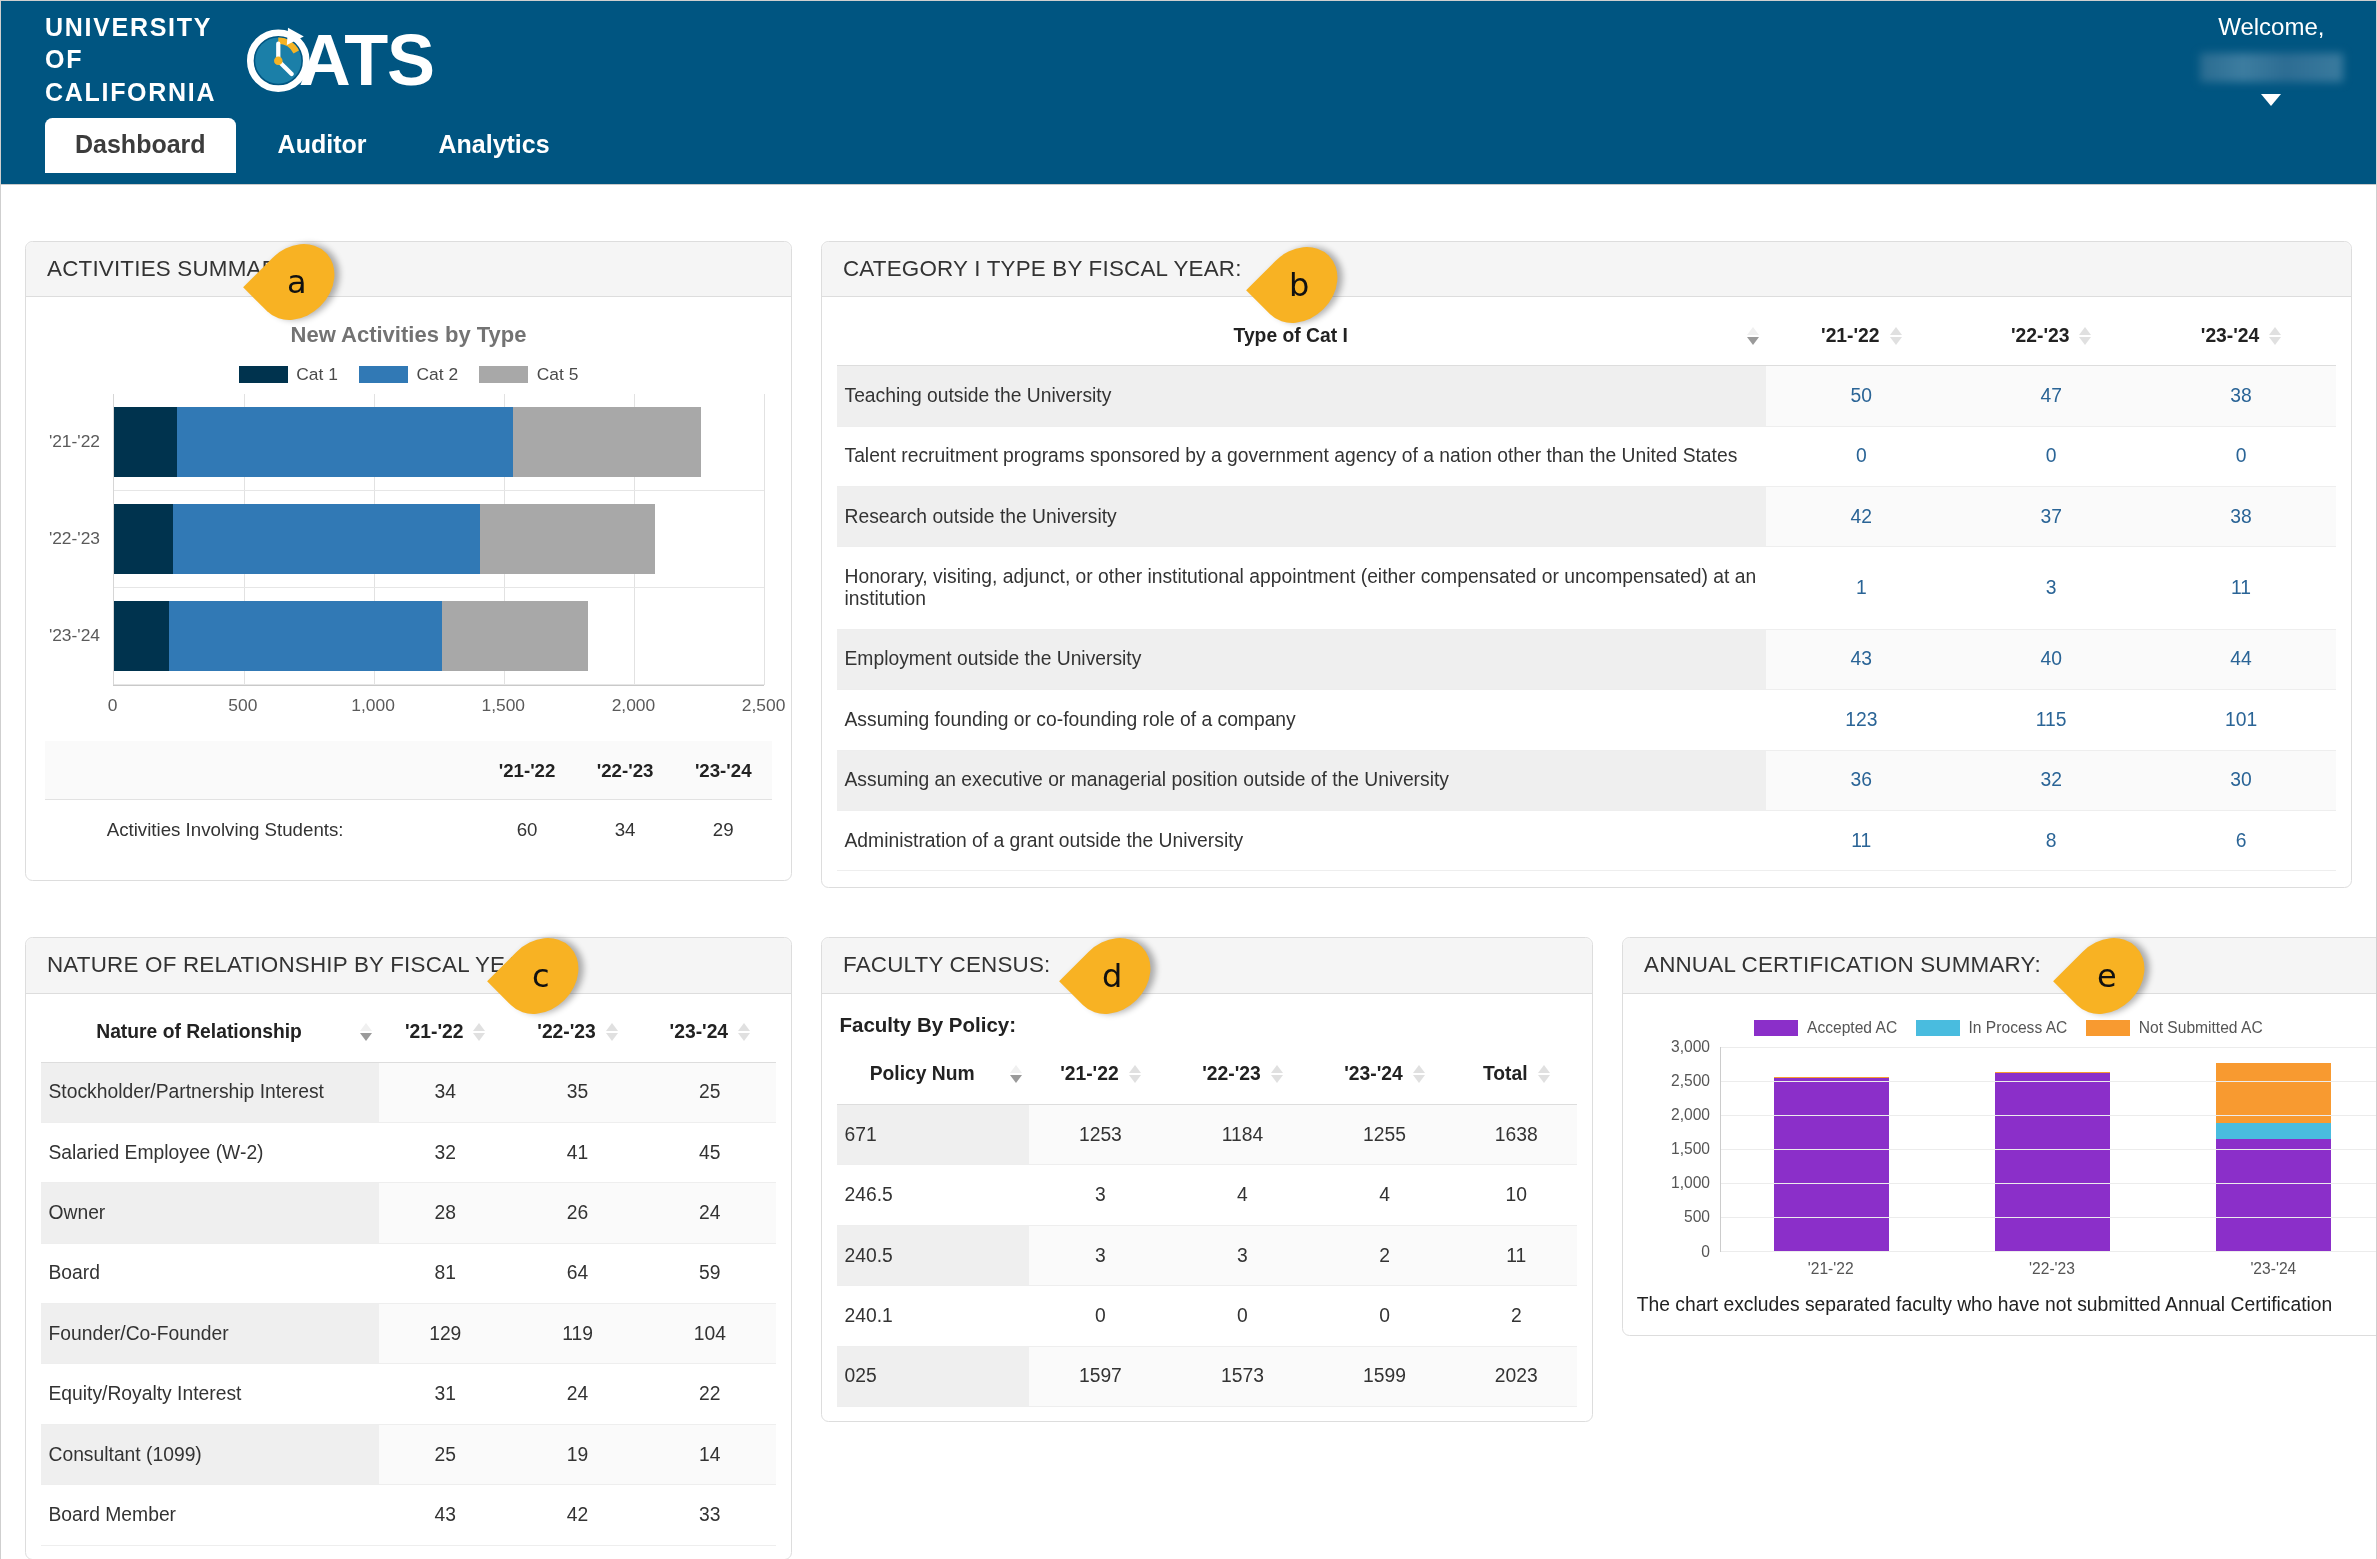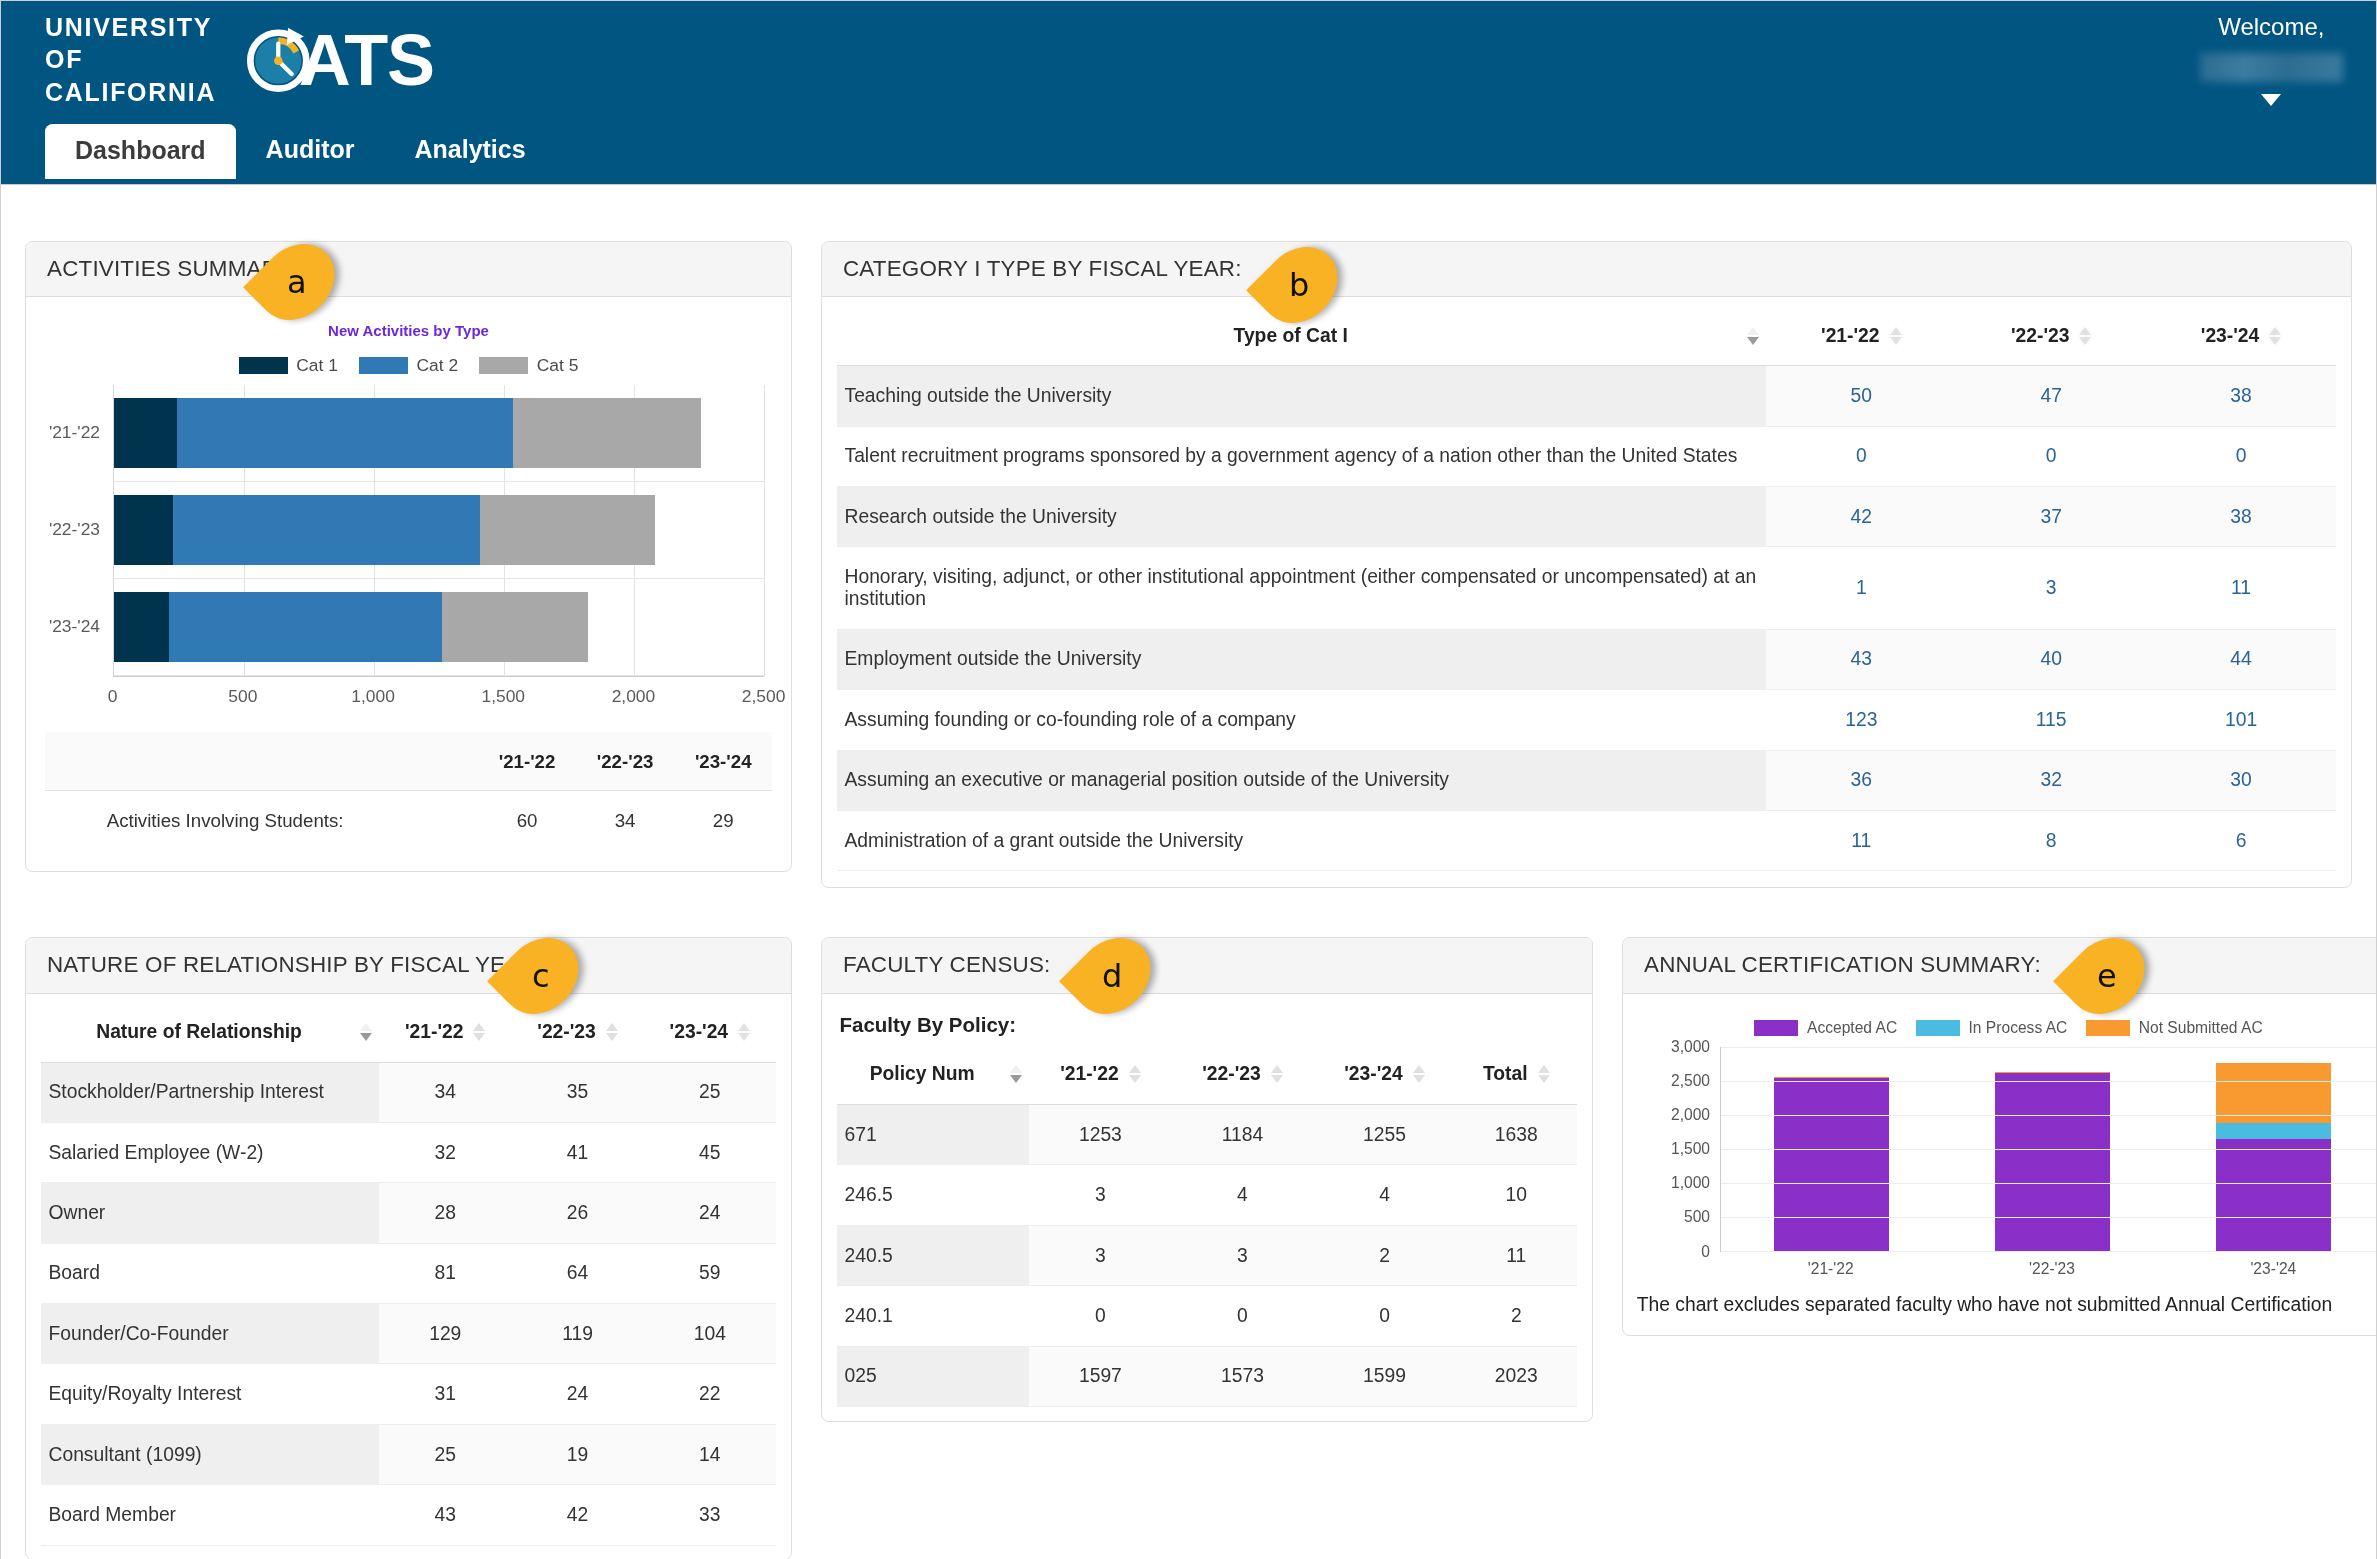--- a/index.html
+++ b/index.html
@@ -67,23 +67,23 @@
     border-left: 10.6px solid transparent;
     border-right: 10.6px solid transparent;
     border-top: 12px solid #ffffff;
   }
 
   
   .tabbar {
     height: 67px;
     background: #005581;
     display: flex;
-    align-items: center;
+    align-items: flex-start;
     padding-left: 44px;
-    gap: 0;
+    gap: 12px;
     border-bottom: 0.6px solid #c9c9c9;
   }
   .tab {
     font-size: 25px;
     font-weight: 700;
     color: #ffffff;
     padding: 13.7px 30px 16px 30px;
     line-height: 1;
     cursor: pointer;
   }
@@ -138,23 +138,23 @@
     transform: rotate(45deg);
     font-size: 32px;
     color: #111111;
     font-family: "DejaVu Sans", sans-serif;
     line-height: 1;
   }
 
   
   .chart-title {
     text-align: center;
-    font-size: 15px;
+    font-size: 22px;
     font-weight: 700;
-    color: #6d28d9;
+    color: #737373;
     margin: 13.7px 0 0 0;
   }
   .legend {
     display: flex; justify-content: center; align-items: center;
     gap: 21px; margin: 16px 0 8.7px 0;
   }
   .legend-item { display: flex; align-items: center; gap: 8.7px; }
   .legend-swatch { width: 49px; height: 17.4px; display: block; }
   .legend-label { font-size: 17.4px; color: #4a4a4a; }
 

